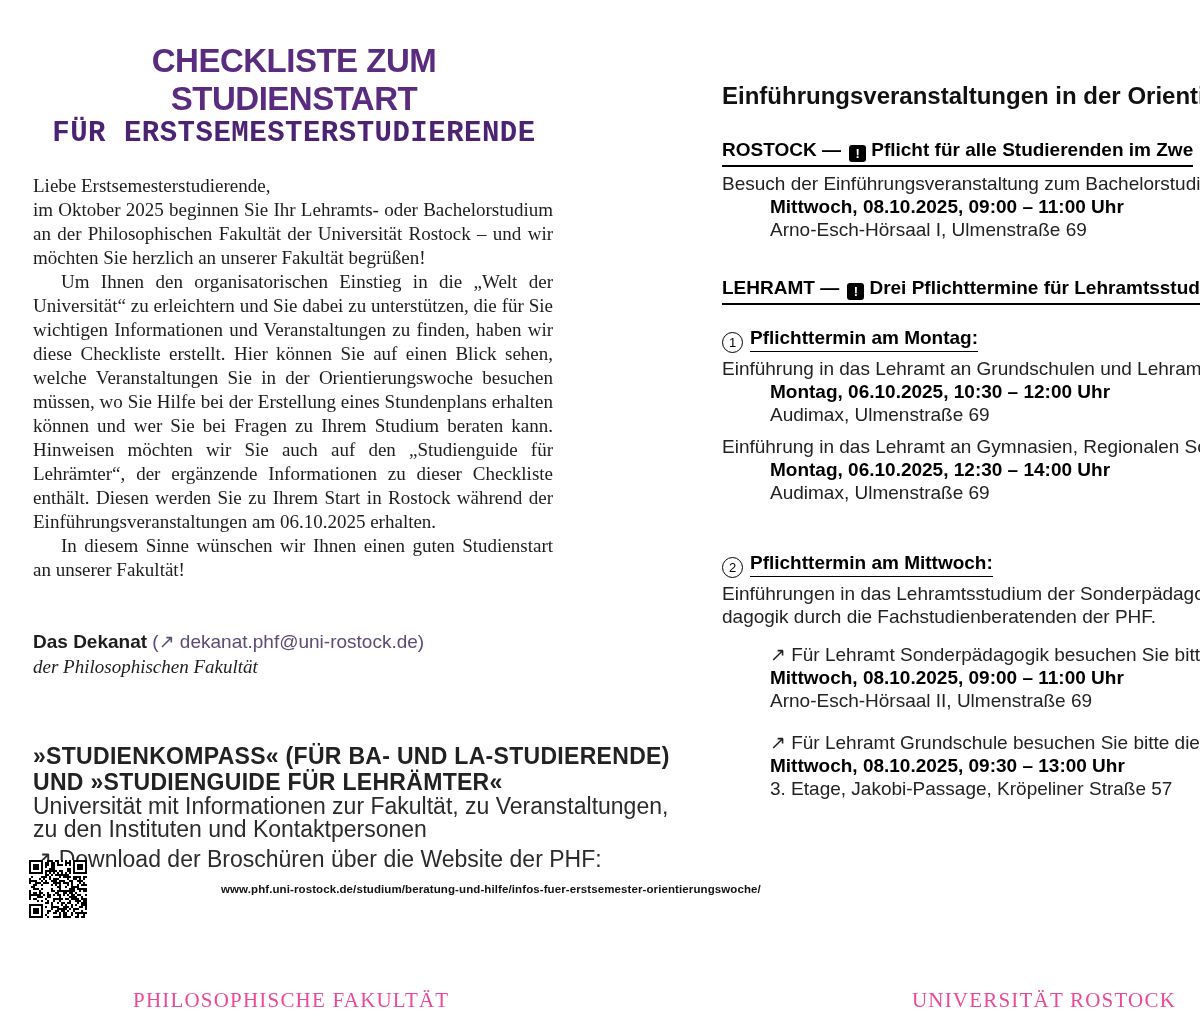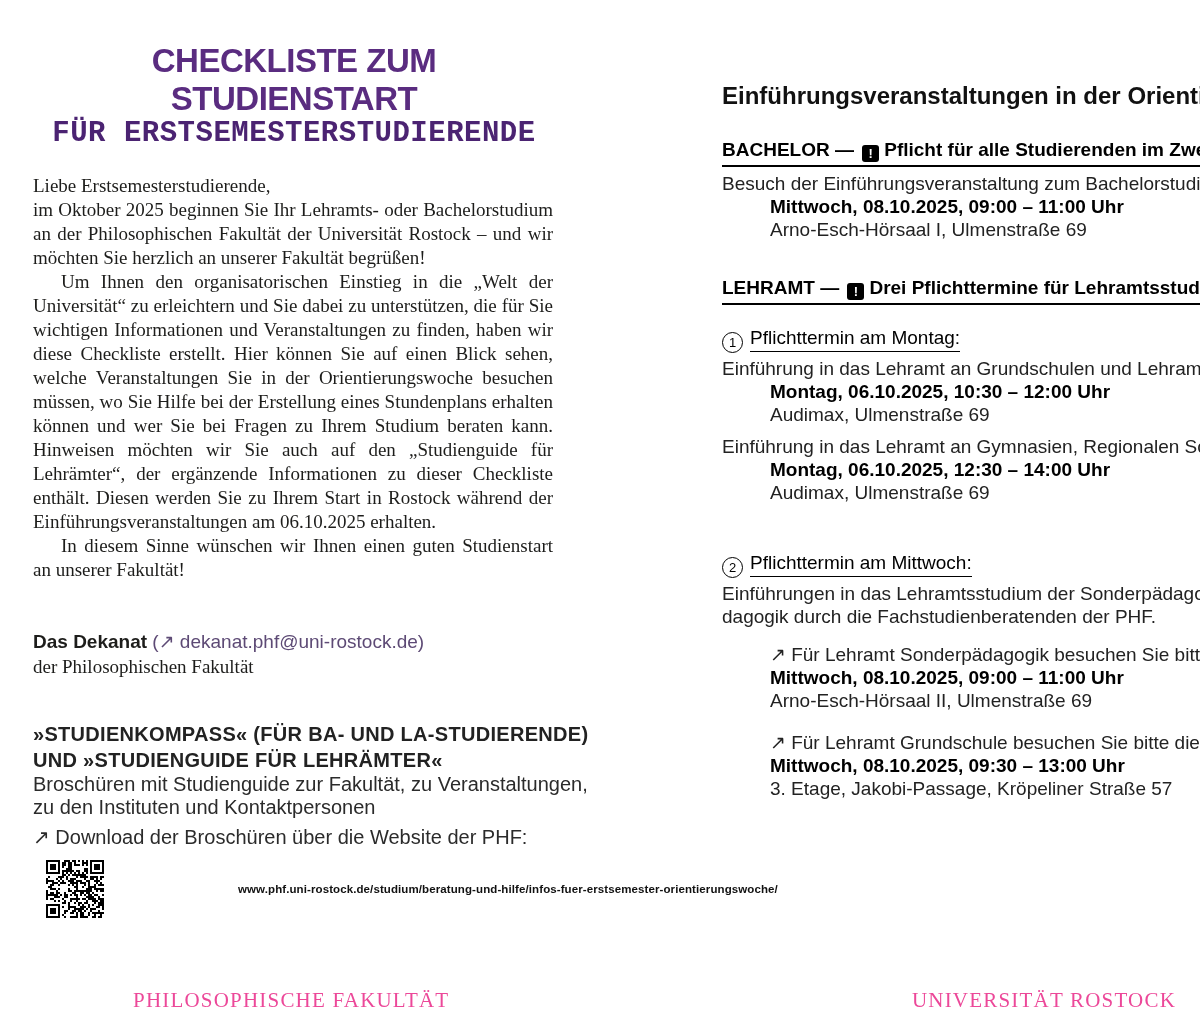--- a/index.html
+++ b/index.html
@@ -20,26 +20,26 @@
   .letter{
     position:absolute;left:33px;top:174px;width:520px;
     font-family:"Liberation Serif",serif;font-size:19px;line-height:24px;color:#1d1d1b;
   }
   .letter p{margin:0;text-align:justify;hyphens:manual;}
   .letter .salutation{text-align:left;}
   .letter .indent{text-indent:28px;}
   .dekanat{position:absolute;left:33px;top:629px;font-size:19px;line-height:25px;}
   .dekanat-label{font-weight:bold;color:#1d1d1b;}
   .dekanat-email{color:#5d4a75;}
-  .dekanat-subline{font-family:"Liberation Serif",serif;font-size:19px;color:#1d1d1b;}
-  .kompass{position:absolute;left:33px;top:722px;font-size:20px;color:#2b2b2b;}
+  .dekanat-subline{font-family:"Liberation Serif",serif;font-style:italic;font-size:19px;color:#1d1d1b;}
+  .kompass{position:absolute;left:33px;top:744px;font-size:23px;color:#2b2b2b;}
   .kompass-heading{font-weight:bold;letter-spacing:0.3px;line-height:25.5px;color:#222;}
   .kompass-desc{line-height:23px;}
   .kompass-download{line-height:23px;margin-top:7px;}
-  .qr-row{position:absolute;left:46px;top:860px;display:flex;align-items:center;}
+  .qr-row{position:absolute;left:29px;top:860px;display:flex;align-items:center;}
   .qr-box{width:58px;height:58px;}
   .url-text{
     margin-left:134px;font-weight:bold;font-size:11.5px;letter-spacing:0.1px;color:#111;
     white-space:nowrap;
   }
   
   .rc{position:absolute;left:722px;white-space:nowrap;font-size:19px;line-height:23px;color:#222;}
   .rc-heading{top:84px;font-size:24px;font-weight:bold;color:#111;}
   .sec-title{font-weight:bold;color:#000;margin-bottom:5px;}
   .u{display:inline-block;border-bottom:2px solid #000;padding-bottom:3px;}
@@ -48,21 +48,21 @@
     font-weight:bold;font-size:13px;align-items:center;justify-content:center;
     vertical-align:-2px;margin:0 5px 0 3px;
   }
   .ind{padding-left:48px;}
   .b{font-weight:bold;color:#000;}
   .circle-num{
     display:inline-flex;width:19px;height:19px;border:1.5px solid #000;border-radius:50%;
     font-size:13px;font-weight:normal;align-items:center;justify-content:center;
     vertical-align:-3px;margin-right:7px;color:#000;
   }
-  .u2{display:inline-block;border-bottom:1.5px solid #000;padding-bottom:2px;font-weight:normal;color:#000;}
+  .u2{display:inline-block;border-bottom:1.5px solid #000;padding-bottom:2px;font-weight:bold;color:#000;}
   .termin-label{margin-bottom:4px;}
   
   .footer-left,.footer-right{
     position:absolute;top:988px;font-family:"Liberation Serif",serif;font-size:21px;
     letter-spacing:1.2px;color:#ec4899;text-align:center;white-space:nowrap;
   }
   .footer-left{left:133px;width:300px;}
   .footer-right{left:898px;width:292px;}
 </style>
 </head>
@@ -84,21 +84,21 @@
   <div>
     <span class="dekanat-label">Das Dekanat</span>
     <span class="dekanat-email">(↗ dekanat.phf@uni-rostock.de)</span>
   </div>
   <div class="dekanat-subline">der Philosophischen Fakultät</div>
 </div>
 
 <div class="kompass">
   <div class="kompass-heading">»STUDIENKOMPASS« (FÜR BA- UND LA-STUDIERENDE)</div>
   <div class="kompass-heading">UND »STUDIENGUIDE FÜR LEHRÄMTER«</div>
-  <div class="kompass-desc">Broschüren mit Studienguide zur Fakultät, zu Veranstaltungen,</div>
+  <div class="kompass-desc">Universität mit Informationen zur Fakultät, zu Veranstaltungen,</div>
   <div class="kompass-desc">zu den Instituten und Kontaktpersonen</div>
   <div class="kompass-download">↗ Download der Broschüren über die Website der PHF:</div>
 </div>
 
 <div class="qr-row">
   <svg id="qr" class="qr-box" viewBox="0 0 29 29" xmlns="http://www.w3.org/2000/svg">
       <rect x="0" y="0" width="29" height="29" fill="#fff"></rect>
       <rect x="0" y="0" width="7" height="7" fill="#000"></rect>
       <rect x="1" y="1" width="5" height="5" fill="#fff"></rect>
       <rect x="2" y="2" width="3" height="3" fill="#000"></rect>
@@ -441,21 +441,21 @@
       <rect x="27" y="28" width="1" height="1" fill="#000"></rect>
     </svg>
   <div class="url-text">www.phf.uni-rostock.de/studium/beratung-und-hilfe/infos-fuer-erstsemester-orientierungswoche/</div>
 </div>
 
 <div class="rc rc-heading" style="top:84px;">Einführungsveranstaltungen in der Orientie</div>
 
 <div class="rc" style="top:138px;">
   <div class="sec-title">
     <span class="u">
-      <span>BACHELOR — </span><span class="alert-sq">
+      <span>ROSTOCK — </span><span class="alert-sq">
           <span>!</span>
         </span><span>Pflicht für alle Studierenden im Zwe</span>
     </span>
   </div>
   <div>Besuch der Einführungsveranstaltung zum Bachelorstudium an d</div>
   <div class="ind b">Mittwoch, 08.10.2025, 09:00 – 11:00 Uhr</div>
   <div class="ind">Arno-Esch-Hörsaal I, Ulmenstraße 69</div>
 </div>
 
 <div class="rc" style="top:276px;">

